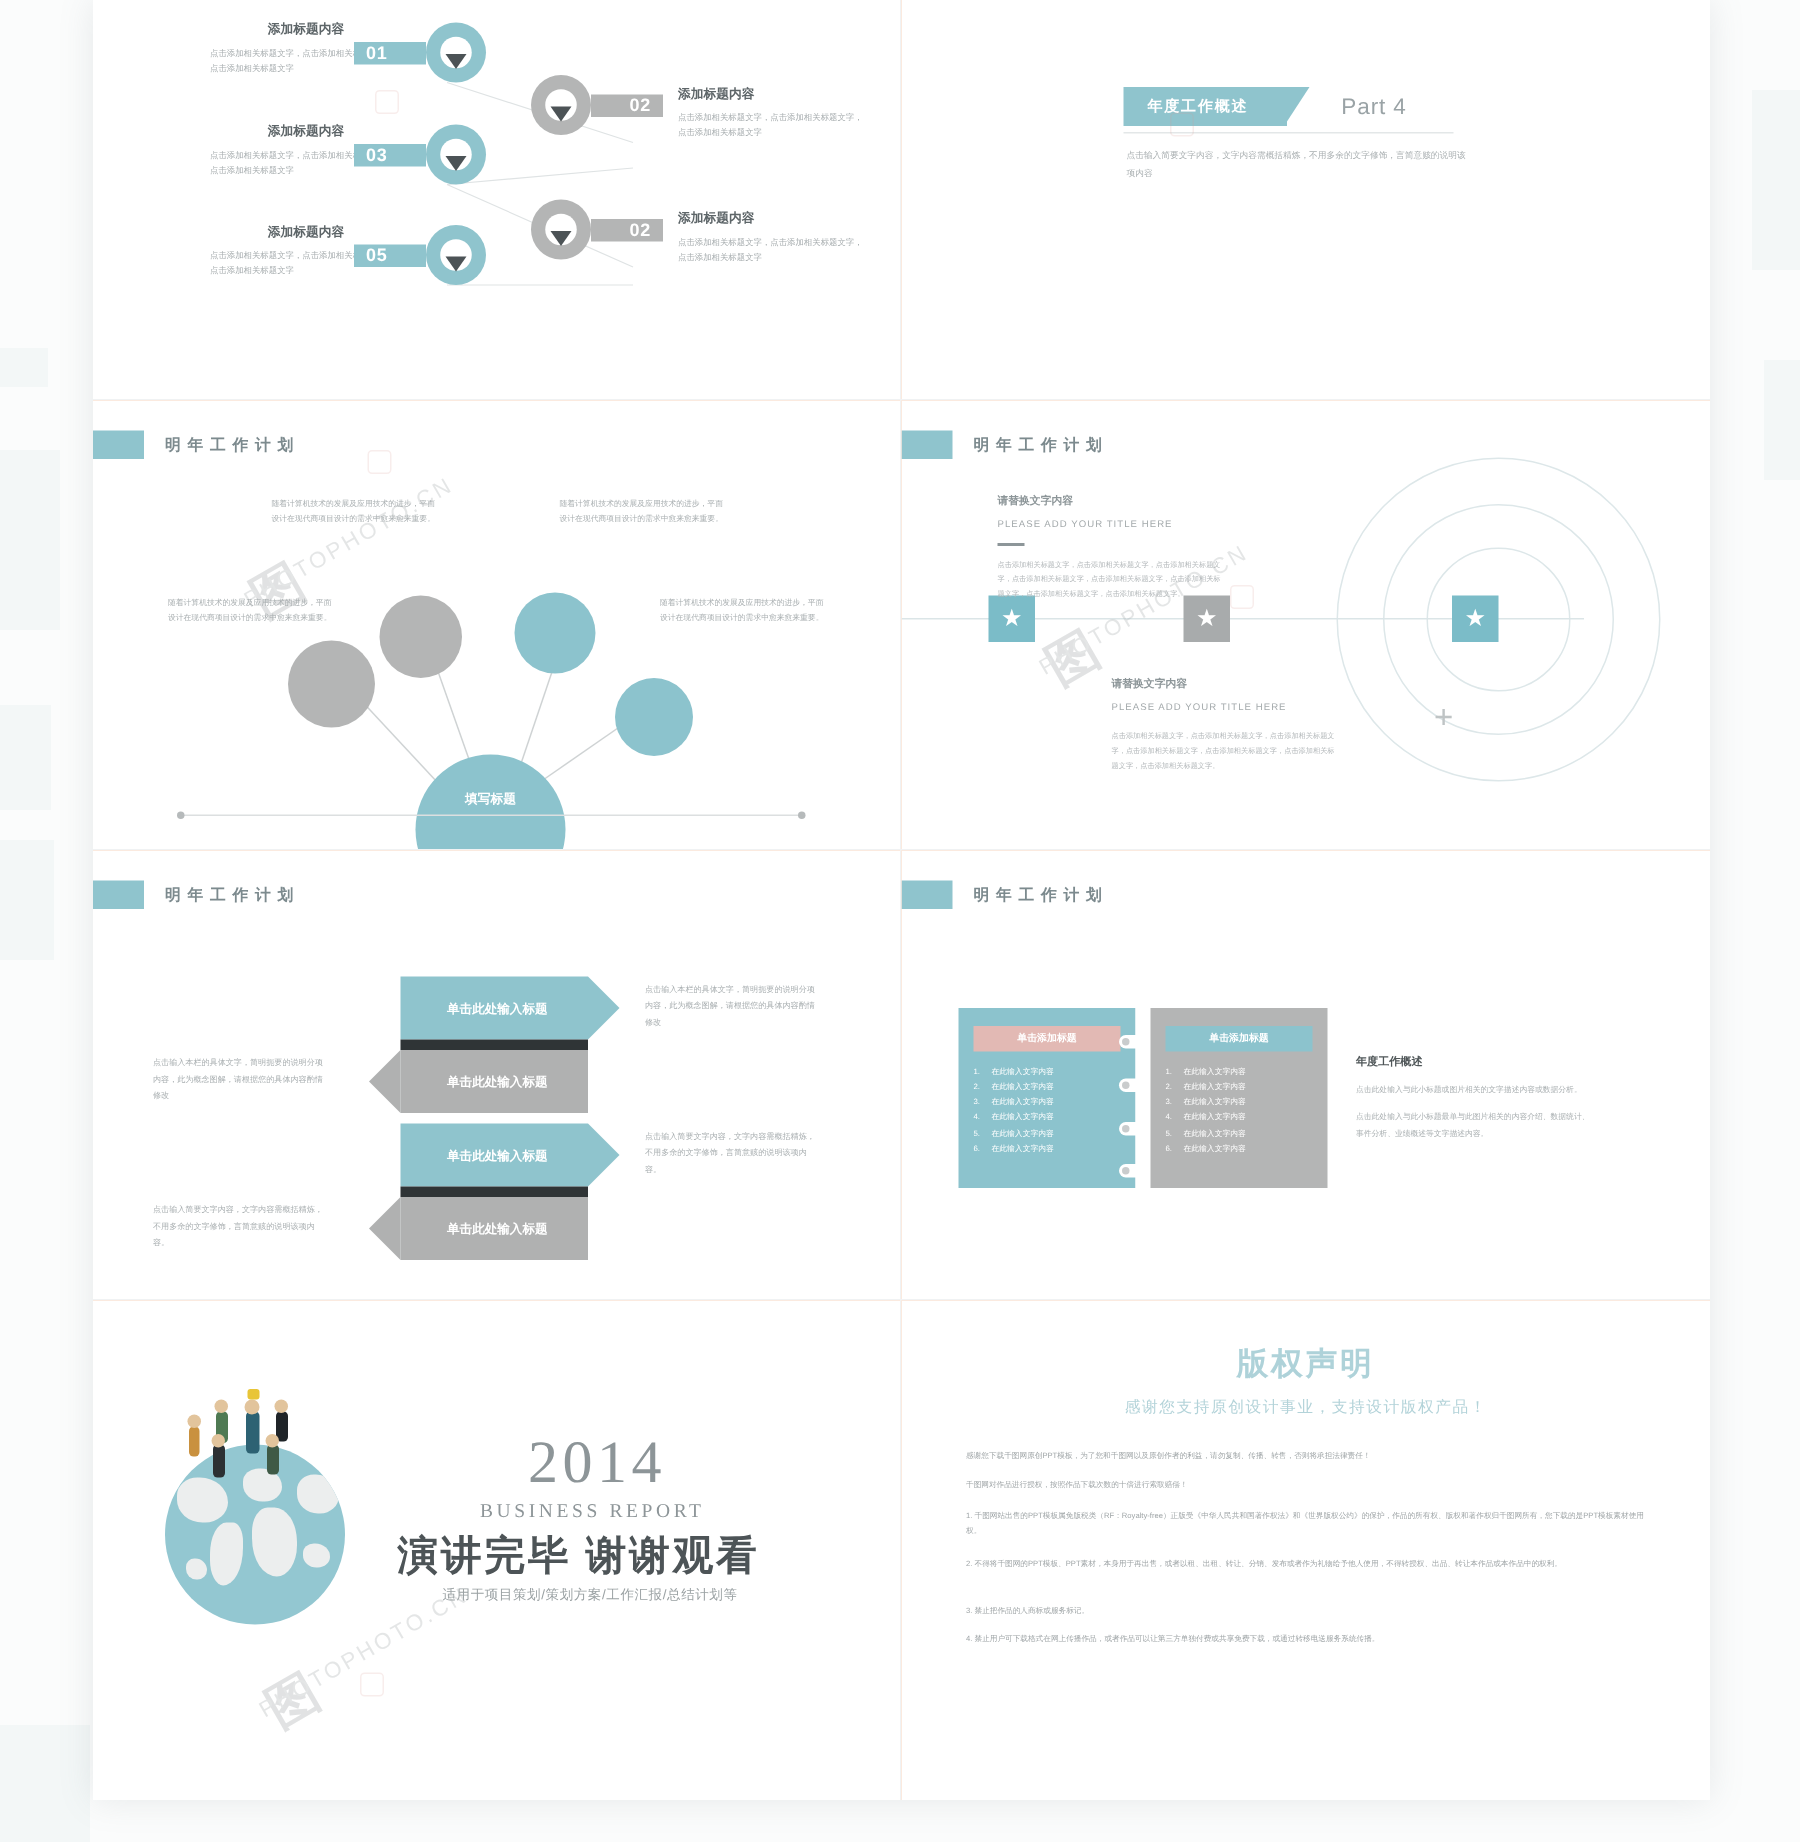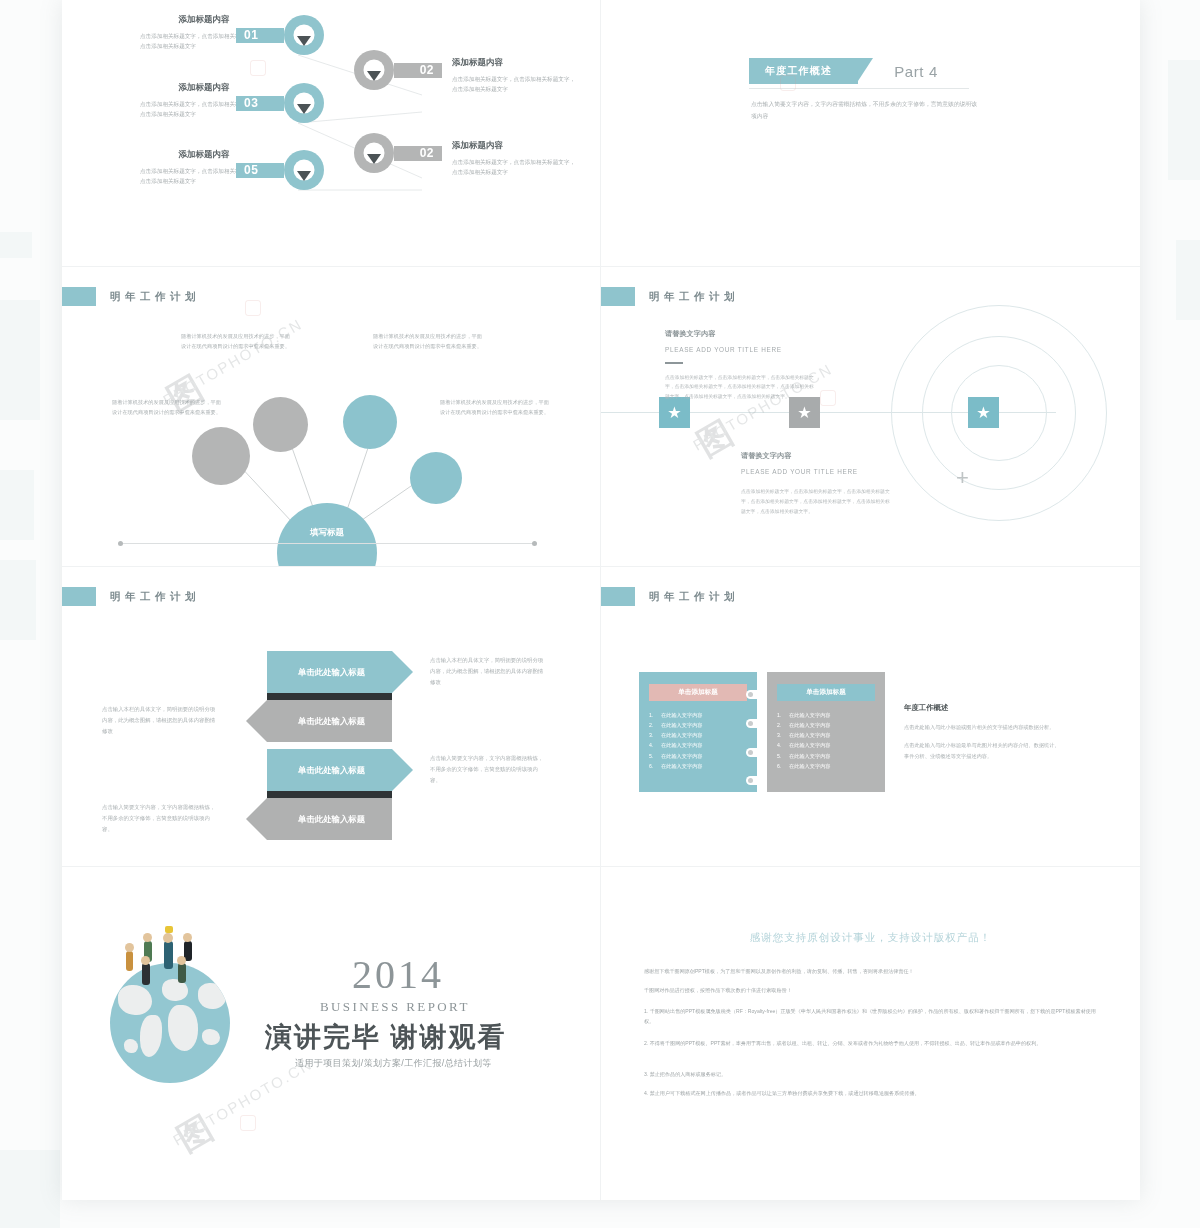--- a/index.html
+++ b/index.html
@@ -563,20 +563,21 @@
         <span style="left:65px;top:27px;width:9px;height:9px;background:#e2c49c;border-radius:50%"></span>
       </div>
 
       <div class="year" style="left:290px;top:84px">2014</div>
       <div class="br" style="left:258px;top:132px">BUSINESS REPORT</div>
       <div class="zh" style="left:203px;top:152px">演讲完毕  谢谢观看</div>
       <div class="sub" style="left:233px;top:190px">适用于项目策划/策划方案/工作汇报/总结计划等</div>
     </div>
 
     <div class="slide c2 r4 s8">
+      <div class="ttl">版权声明</div>
       <div class="sub2">感谢您支持原创设计事业，支持设计版权产品！</div>
       <div class="para" style="top:100px">感谢您下载千图网原创PPT模板，为了您和千图网以及原创作者的利益，请勿复制、传播、转售，否则将承担法律责任！</div>
       <div class="para" style="top:119px">千图网对作品进行授权，按照作品下载次数的十倍进行索取赔偿！</div>
       <div class="para" style="top:140px">1. 千图网站出售的PPT模板属免版税类（RF：Royalty-free）正版受《中华人民共和国著作权法》和《世界版权公约》的保护，作品的所有权、版权和著作权归千图网所有，您下载的是PPT模板素材使用权。</div>
       <div class="para" style="top:172px">2. 不得将千图网的PPT模板、PPT素材，本身用于再出售，或者以租、出租、转让、分销、发布或者作为礼物给予他人使用，不得转授权、出品、转让本作品或本作品中的权利。</div>
       <div class="para" style="top:203px">3. 禁止把作品的人商标或服务标记。</div>
       <div class="para" style="top:222px">4. 禁止用户可下载格式在网上传播作品，或者作品可以让第三方单独付费或共享免费下载，或通过转移电送服务系统传播。</div>
     </div>
 
   </div>

